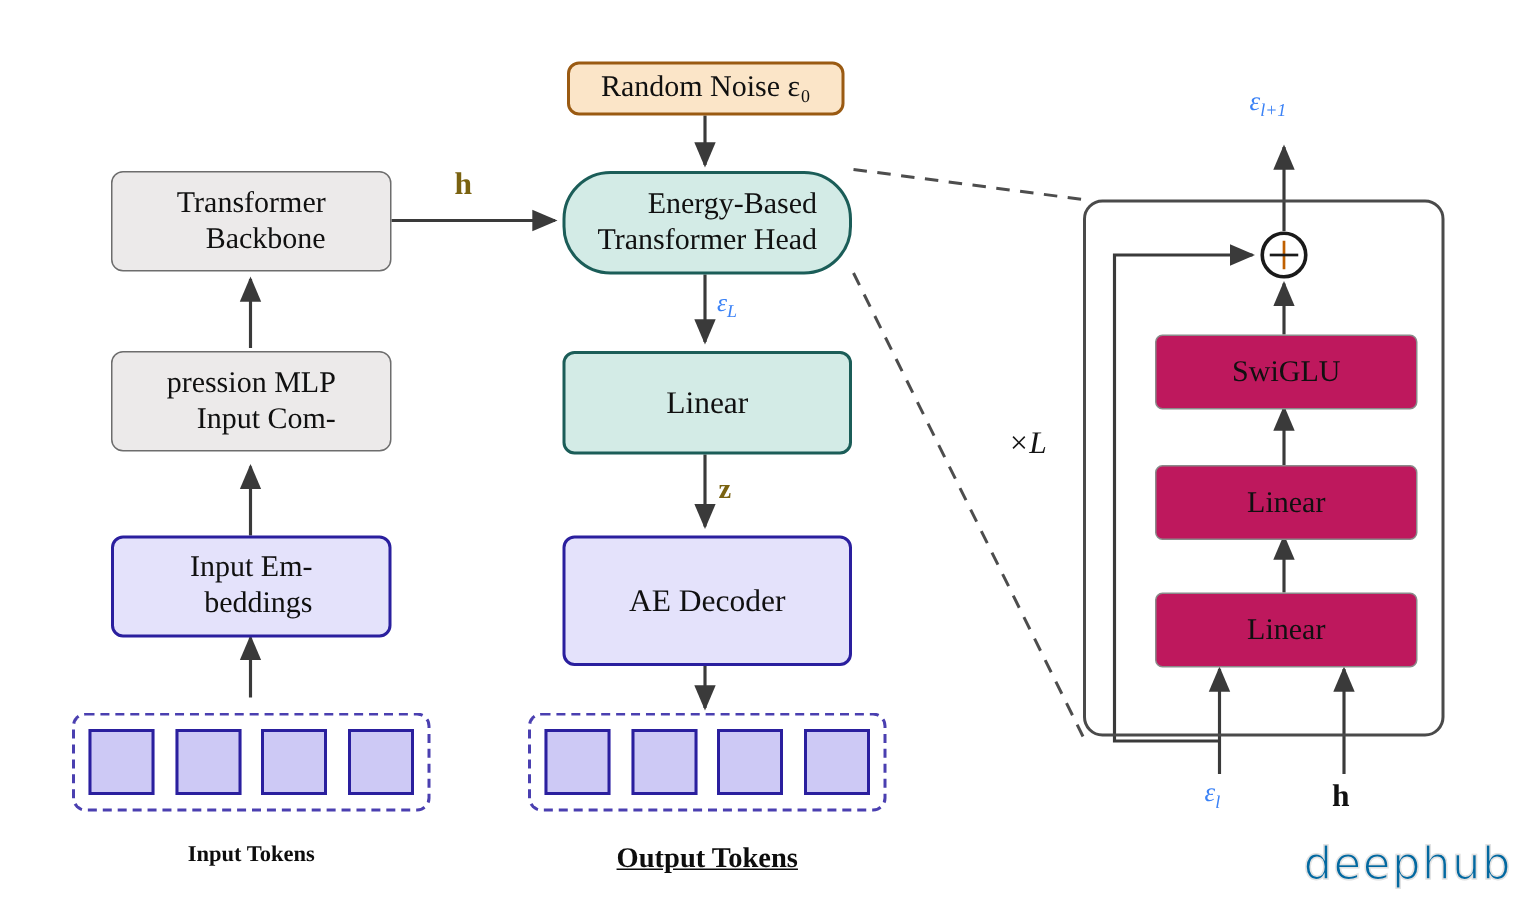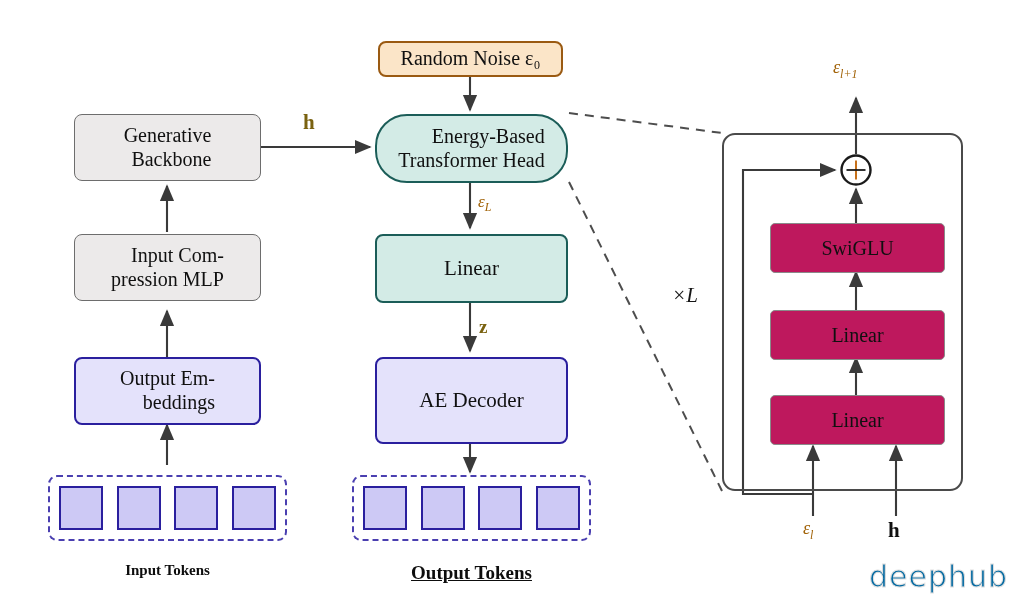--- a/index.html
+++ b/index.html
@@ -24,21 +24,21 @@
   }
   .box span{display:block;}
 
   .gray{ background:#eceaea; border:1.6px solid #6d6d6d; }
   .blue{ background:#e4e2fb; border:2px solid #2a1f9e; }
   .teal{ background:#d3ebe6; border:2px solid #1b5d58; }
   .orange{ background:#fbe5c8; border:2px solid #9a5a12; }
   .panelbox{ background:#be185d; border:1.4px solid #8a8a8a; border-radius:5px; }
 
   .lbl{position:absolute;color:#101010;white-space:nowrap;}
-  .mathlbl{position:absolute;color:#a16207;white-space:nowrap;font-style:italic;}
+  .mathlbl{position:absolute;color:#3b82f6;white-space:nowrap;font-style:italic;}
   .boldlbl{position:absolute;color:#7a6210;white-space:nowrap;font-weight:bold;}
 
   .tokgroup{position:absolute;box-sizing:border-box;border:2px dashed #4a3fb0;border-radius:9px;
     display:flex;align-items:center;justify-content:space-between;padding:0 9px;}
   .tok{width:44px;height:44px;background:#cdc9f5;border:2.2px solid #2a1f9e;box-sizing:border-box;}
 
   .caption{position:absolute;font-weight:bold;color:#0d0d0d;white-space:nowrap;text-align:center;}
 
   .outerpanel{position:absolute;box-sizing:border-box;border:2px solid #4a4a4a;border-radius:13px;background:transparent;}
 
@@ -99,35 +99,35 @@
 
     <g>
       <circle cx="856" cy="170" r="14.5" fill="#ffffff" stroke="#1a1a1a" stroke-width="2.4"></circle>
       <line x1="856" y1="160.5" x2="856" y2="179.5" stroke="#c06000" stroke-width="1.8"></line>
       <line x1="846.5" y1="170" x2="865.5" y2="170" stroke="#1a1a1a" stroke-width="1.8"></line>
     </g>
   </svg>
 
   <div class="box gray" style="left:74px;top:114px;width:187px;height:67px;font-size:20px;">
     <div>
-      <span>Generative</span>
+      <span>Transformer</span>
       <span>Backbone</span>
     </div>
   </div>
 
   <div class="box gray" style="left:74px;top:234px;width:187px;height:67px;font-size:20px;">
     <div>
+      <span>pression MLP</span>
       <span>Input Com-</span>
-      <span>pression MLP</span>
     </div>
   </div>
 
   <div class="box blue" style="left:74px;top:357px;width:187px;height:68px;font-size:20px;">
     <div>
-      <span>Output Em-</span>
+      <span>Input Em-</span>
       <span>beddings</span>
     </div>
   </div>
 
   <div class="tokgroup" style="left:48px;top:475px;width:239px;height:66px;">
     <div class="tok"></div>
     <div class="tok"></div>
     <div class="tok"></div>
     <div class="tok"></div>
   </div>

